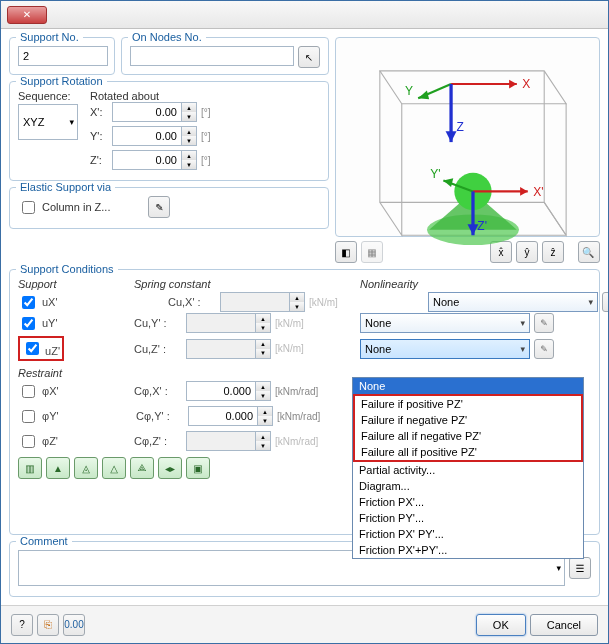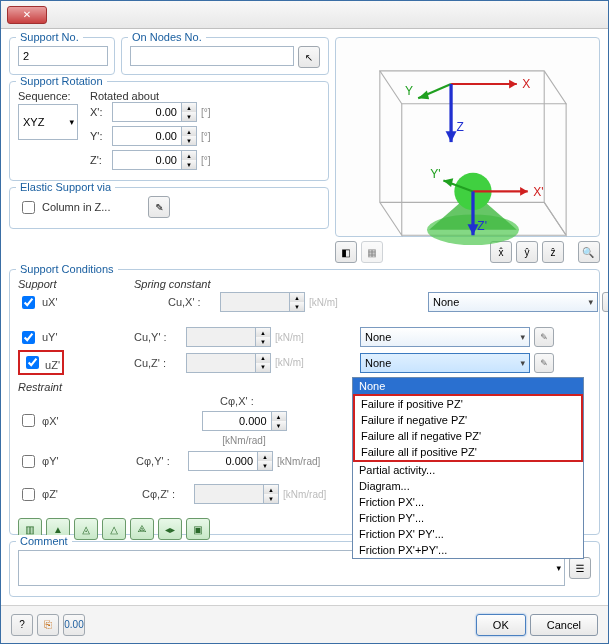--- a/index.html
+++ b/index.html
@@ -185,23 +185,24 @@
           <div class="small-btn">🔍</div>
         </div>
       </div>
     </div>
 
     <div class="group blue-border" style="flex:1;min-height:230px;">
       <div class="group-title">Support Conditions</div>
       <div class="cond-grid">
         <div class="hdr">Support</div>
         <div class="hdr">Spring constant</div>
+        <div class="hdr">Nonlinearity</div>
       </div>
       <div id="support-rows">
-          <div class="cond-grid" style="margin-bottom:15px;gap:40px;">
+          <div class="cond-grid" style="margin-bottom:1px;gap:40px;">
      <div class="row" style="margin:0;">
 
        <input type="checkbox" class="chk" checked="" style="">
        <span class="sub-lbl">uX'</span>
 
      </div>
      <div class="row" style="margin:0;">
        <span class="sub-lbl" style="width:48px;">Cu,X'  :</span>
        <div class="spin-wrap">
                 <input class="input spin input-ro" disabled="" value="" style="">
@@ -264,21 +265,21 @@
      </div>
    </div>
         </div>
       <div class="hdr" style="margin-top:6px;">Restraint</div>
       <div id="restraint-rows">
           <div class="cond-grid" style="margin-bottom:3px;">
      <div class="row" style="margin:0;">
        <input type="checkbox" class="chk" style="">
        <span class="sub-lbl">φX'</span>
      </div>
-     <div class="row" style="margin:0;flex-direction:column;">
+     <div class="row" style="margin:0;">
        <span class="sub-lbl" style="width:48px;">Cφ,X'  :</span>
        <div class="spin-wrap">
                 <input class="input spin " value="0.000" style="">
        <div class="spin-btns">
                   <div class="spin-btn">▲</div>
                   <div class="spin-btn">▼</div>
                 </div>
               </div>
        <span class="unit ">[kNm/rad]</span>
      </div>
@@ -306,21 +307,21 @@
      <div class="row" style="margin:0;">
        <div class="nonlin-select" style="opacity:0.6;"></div>
        <div class="edit-btn">✎</div>
      </div>
    </div>
           <div class="cond-grid" style="margin-bottom:3px;">
      <div class="row" style="margin:0;">
        <input type="checkbox" class="chk" style="">
        <span class="sub-lbl">φZ'</span>
      </div>
-     <div class="row" style="margin:8px;">
+     <div class="row" style="margin:0;">
        <span class="sub-lbl" style="width:48px;">Cφ,Z'  :</span>
        <div class="spin-wrap">
                 <input class="input spin input-ro" disabled="" value="" style="">
        <div class="spin-btns">
                   <div class="spin-btn">▲</div>
                   <div class="spin-btn">▼</div>
                 </div>
               </div>
        <span class="unit unit-dis">[kNm/rad]</span>
      </div>

